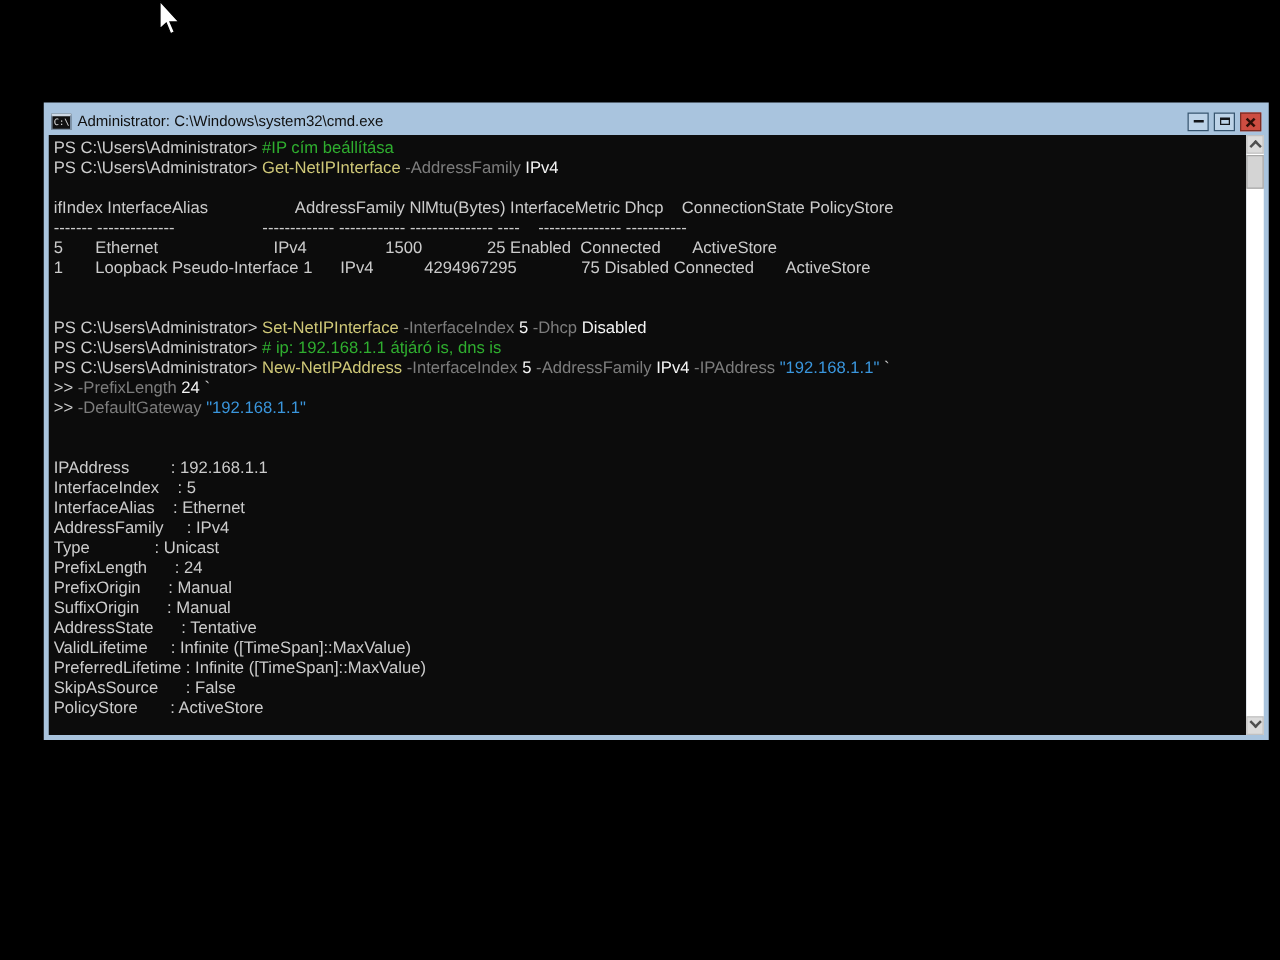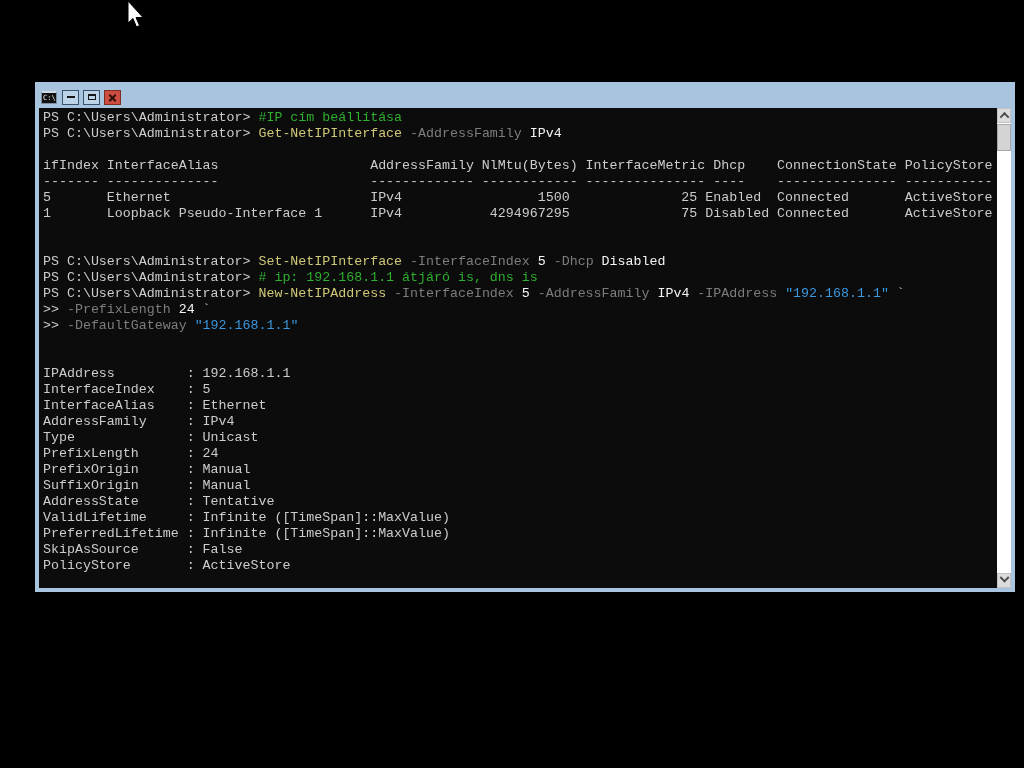--- a/index.html
+++ b/index.html
@@ -42,21 +42,21 @@
   .wbtn.close{background:var(--close_bg,#cd4d41);border-color:#7e2d24;}
   .glyph-min{display:block;width:8px;height:2px;background:#14161a;}
   .glyph-max{display:block;width:8px;height:6px;border:1px solid #14161a;border-top:2px solid #14161a;box-sizing:border-box;}
   .glyph-x{position:absolute;left:3px;top:6px;width:9px;height:2px;background:#2e0f08;}
   .glyph-x.a{transform:rotate(45deg);}
   .glyph-x.b{transform:rotate(-45deg);}
   
   .cbody{display:flex;height:480px;}
   .console{
     flex:1;margin:0;background:var(--console_bg,#0c0c0c);
-    font-family:Liberation Mono, monospace;
+    font-family:Liberation Sans, sans-serif;
     font-size:13.3px;line-height:16px;
     color:var(--default,#ccc);
     padding:2px 0 0 4px;overflow:hidden;white-space:pre;
   }
   .line{height:16px;white-space:pre;}
   
   .scrollbar{width:14px;background:#ffffff;position:relative;}
   .sb-btn{
     position:absolute;left:0;width:14px;height:15px;background:#dcdcdc;
     display:flex;align-items:center;justify-content:center;box-sizing:border-box;
@@ -80,20 +80,21 @@
 <div style="position:absolute;inset:0;">
 
   <svg class="cursor" width="20" height="32" viewBox="0 0 20 32">
     <polygon points="1,0 1,22 6,17.5 9.5,26 12.5,24.5 9,16.5 16,16.5" fill="#ffffff" stroke="#000000" stroke-width="1"></polygon>
   </svg>
 
   <div class="window">
 
     <div class="titlebar">
       <span class="cmd-icon">C:\.</span>
+      <span class="title">Administrator: C:\Windows\system32\cmd.exe</span>
       <div class="controls">
         <button class="wbtn">
             <span class="glyph-min"></span>
           </button>
         <button class="wbtn">
             <span class="glyph-max"></span>
           </button>
         <button class="wbtn close">
           <span class="glyph-x a"></span>
           <span class="glyph-x b"></span>

